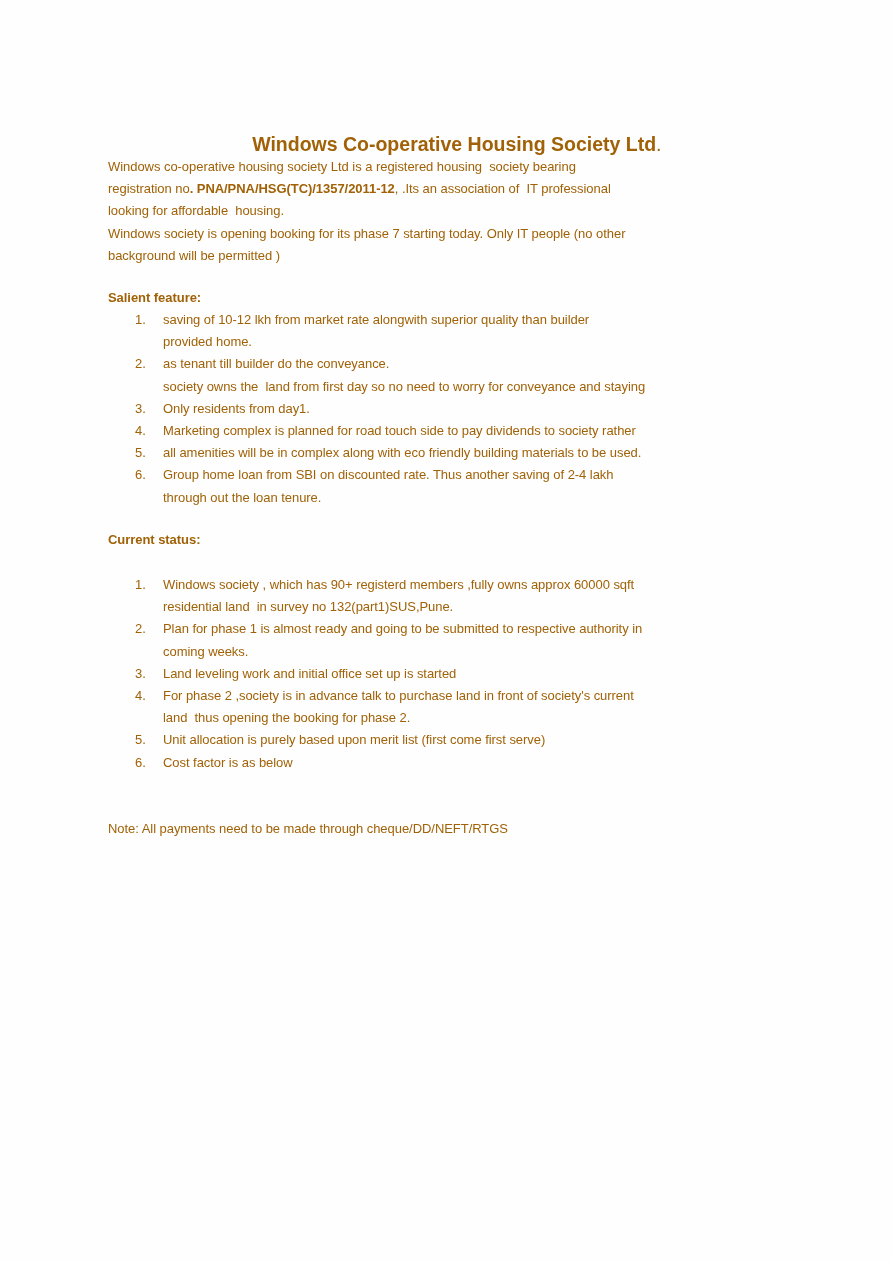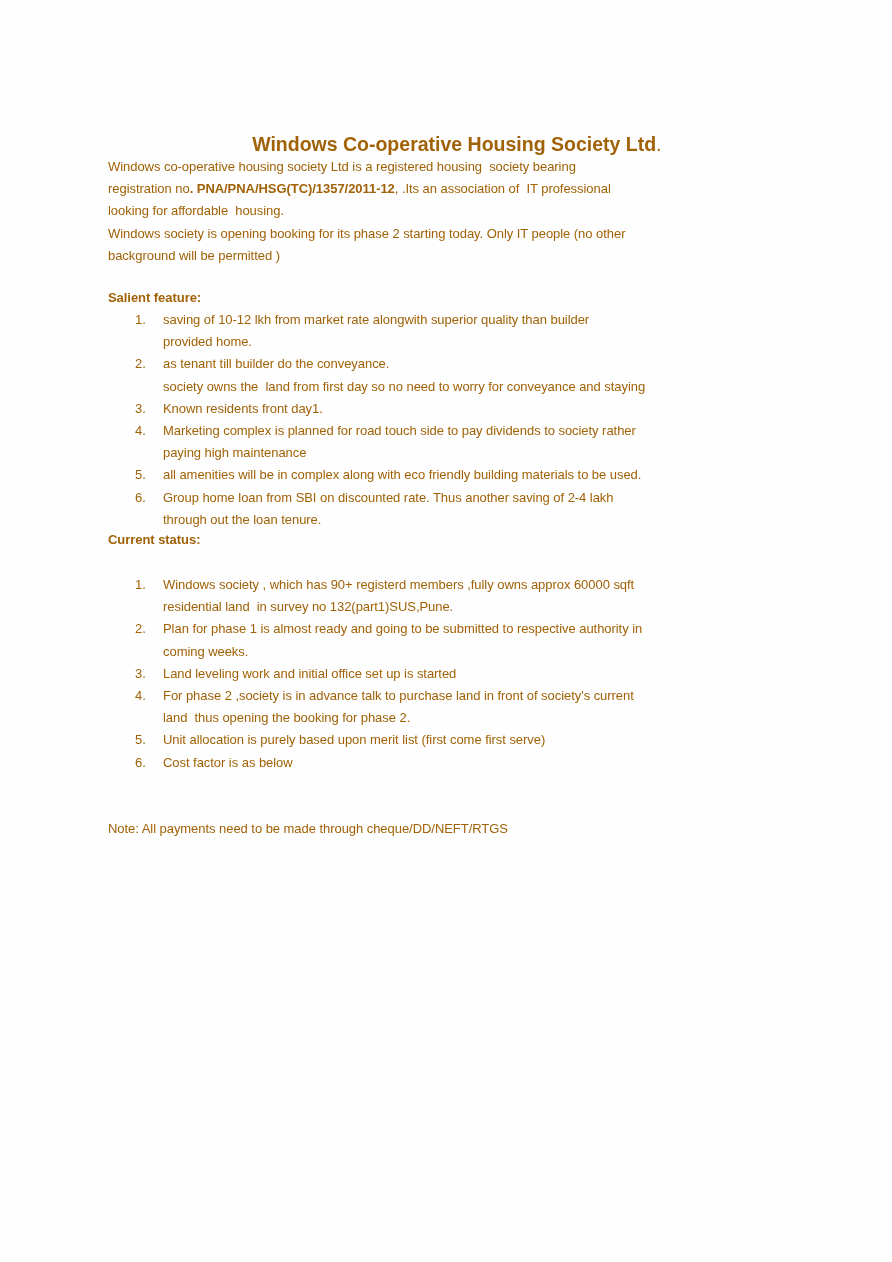--- a/index.html
+++ b/index.html
@@ -73,21 +73,21 @@
 <div class="page">
 
   <div class="doc-title">
     <span class="t-bold">Windows Co-operative Housing Society Ltd</span><span class="t-period">.</span>
   </div>
 
   <div class="body-block intro-block">
     <div class="line">Windows co-operative housing society Ltd is a registered housing  society bearing</div>
     <div class="line"><span>registration no</span><span class="bold">. PNA/PNA/HSG(TC)/1357/2011-12</span><span>, .Its an association of  IT professional</span></div>
     <div class="line">looking for affordable  housing.</div>
-    <div class="line">Windows society is opening booking for its phase 2 starting today. Only IT people (no other</div>
+    <div class="line">Windows society is opening booking for its phase 7 starting today. Only IT people (no other</div>
     <div class="line">background will be permitted )</div>
   </div>
 
   <div class="body-block salient-head">Salient feature:</div>
 
   <div class="body-block salient-list">
     <div class="num-item">
       <span class="num">1.</span>
       <span class="item-lines">
         <span class="line" style="display:block">saving of 10-12 lkh from market rate alongwith superior quality than builder</span>
@@ -97,28 +97,27 @@
     <div class="num-item">
       <span class="num">2.</span>
       <span class="item-lines">
         <span class="line" style="display:block">as tenant till builder do the conveyance.</span>
         <span class="line" style="display:block">society owns the  land from first day so no need to worry for conveyance and staying</span>
       </span>
     </div>
     <div class="num-item">
       <span class="num">3.</span>
       <span class="item-lines">
-        <span class="line" style="display:block">Known residents front day1.</span>
+        <span class="line" style="display:block">Only residents from day1.</span>
       </span>
     </div>
     <div class="num-item">
       <span class="num">4.</span>
       <span class="item-lines">
         <span class="line" style="display:block">Marketing complex is planned for road touch side to pay dividends to society rather</span>
-        <span class="line" style="display:block">paying high maintenance</span>
       </span>
     </div>
     <div class="num-item">
       <span class="num">5.</span>
       <span class="item-lines">
         <span class="line" style="display:block">all amenities will be in complex along with eco friendly building materials to be used.</span>
       </span>
     </div>
     <div class="num-item">
       <span class="num">6.</span>

